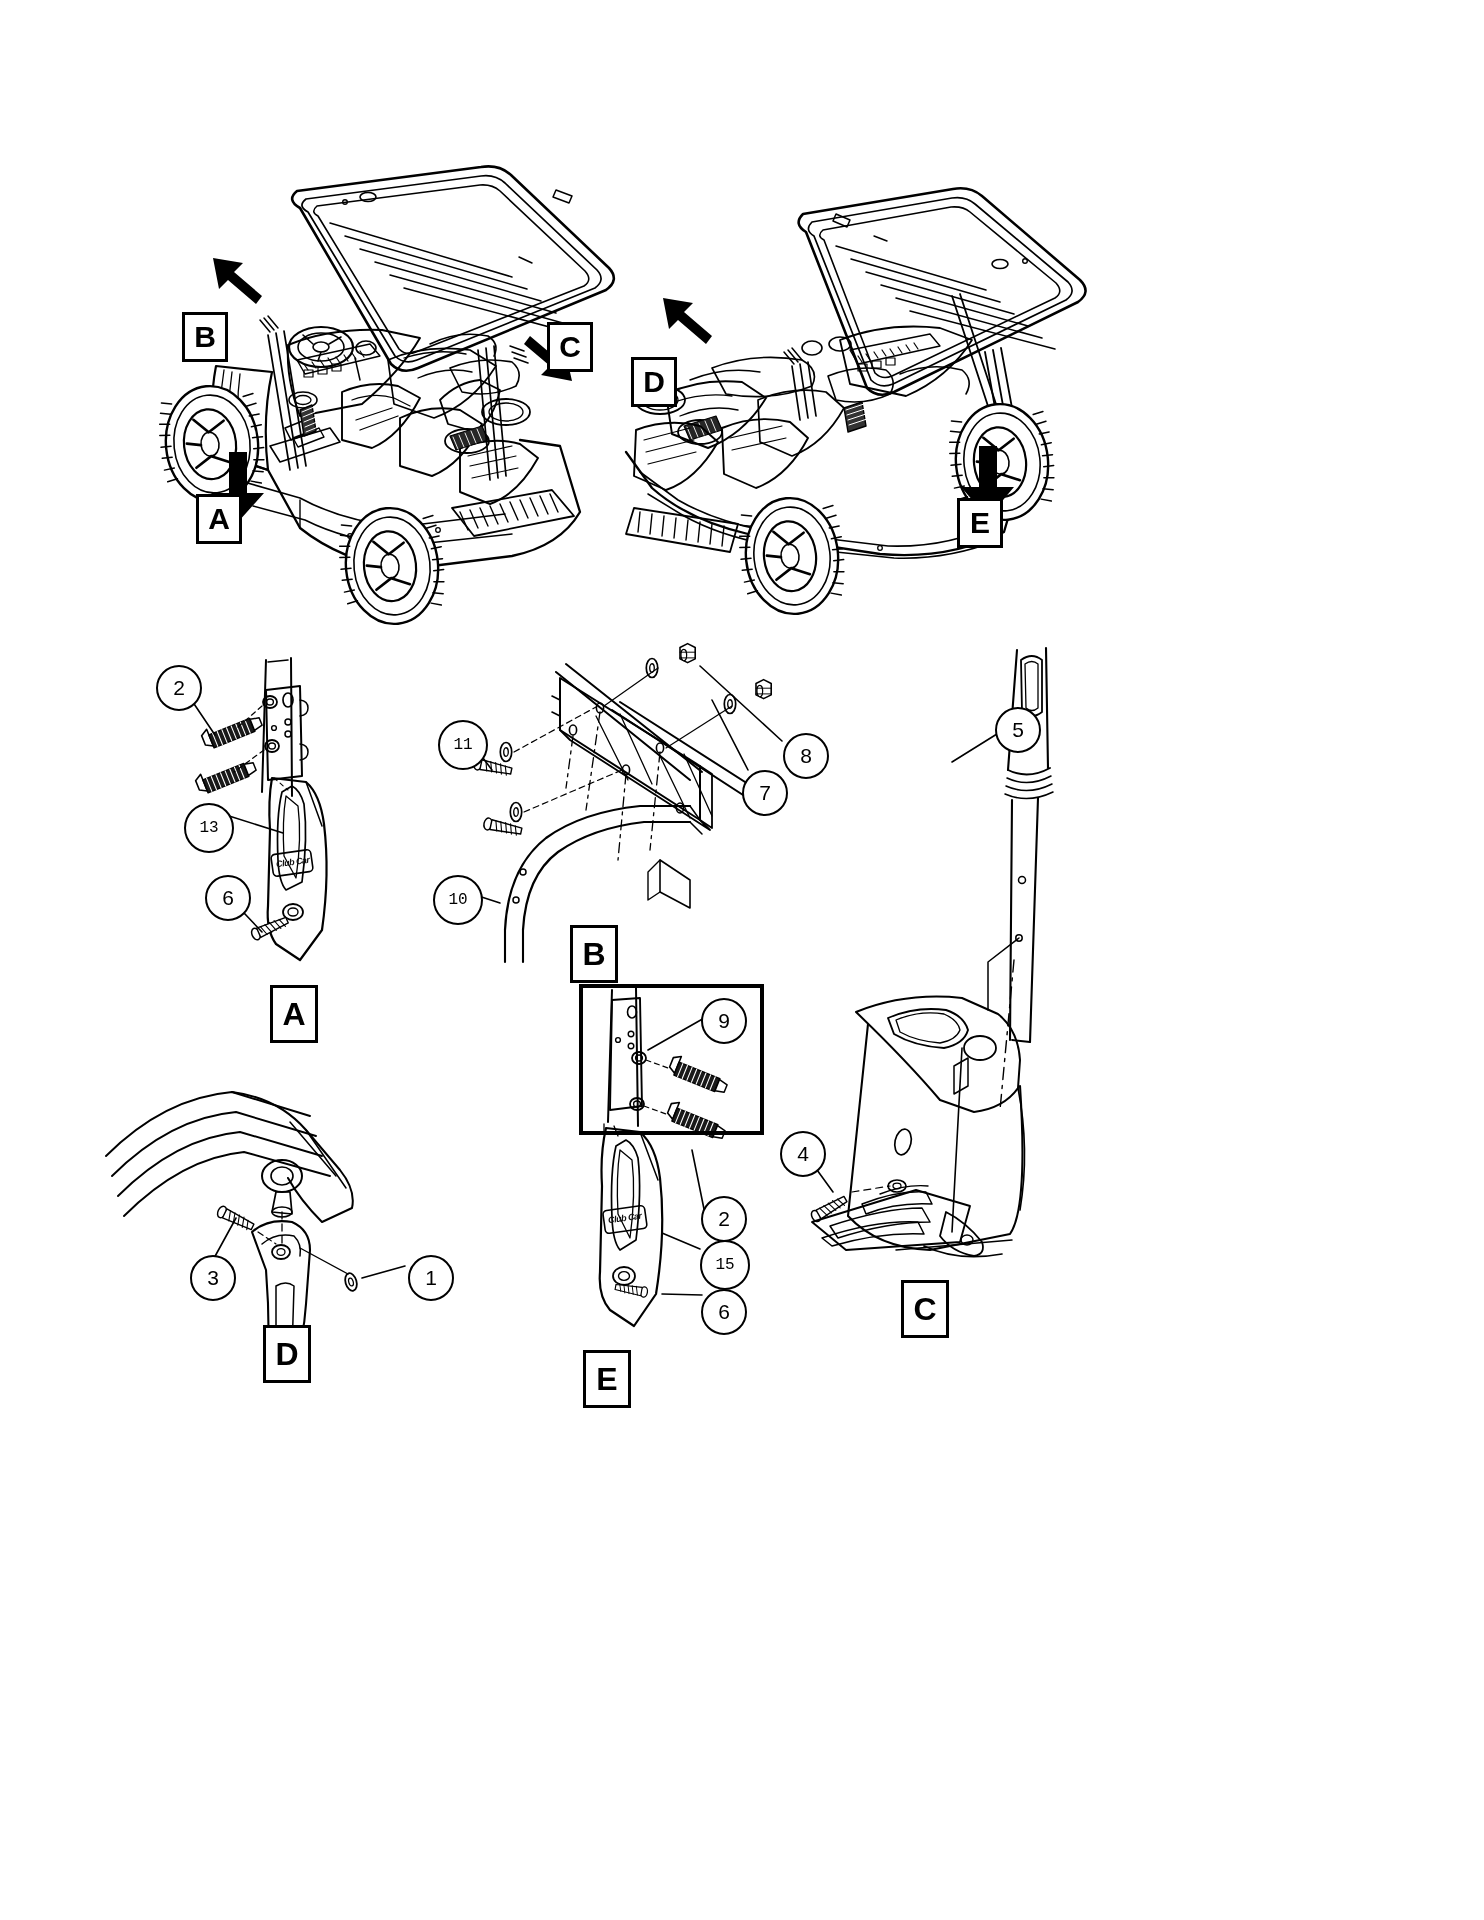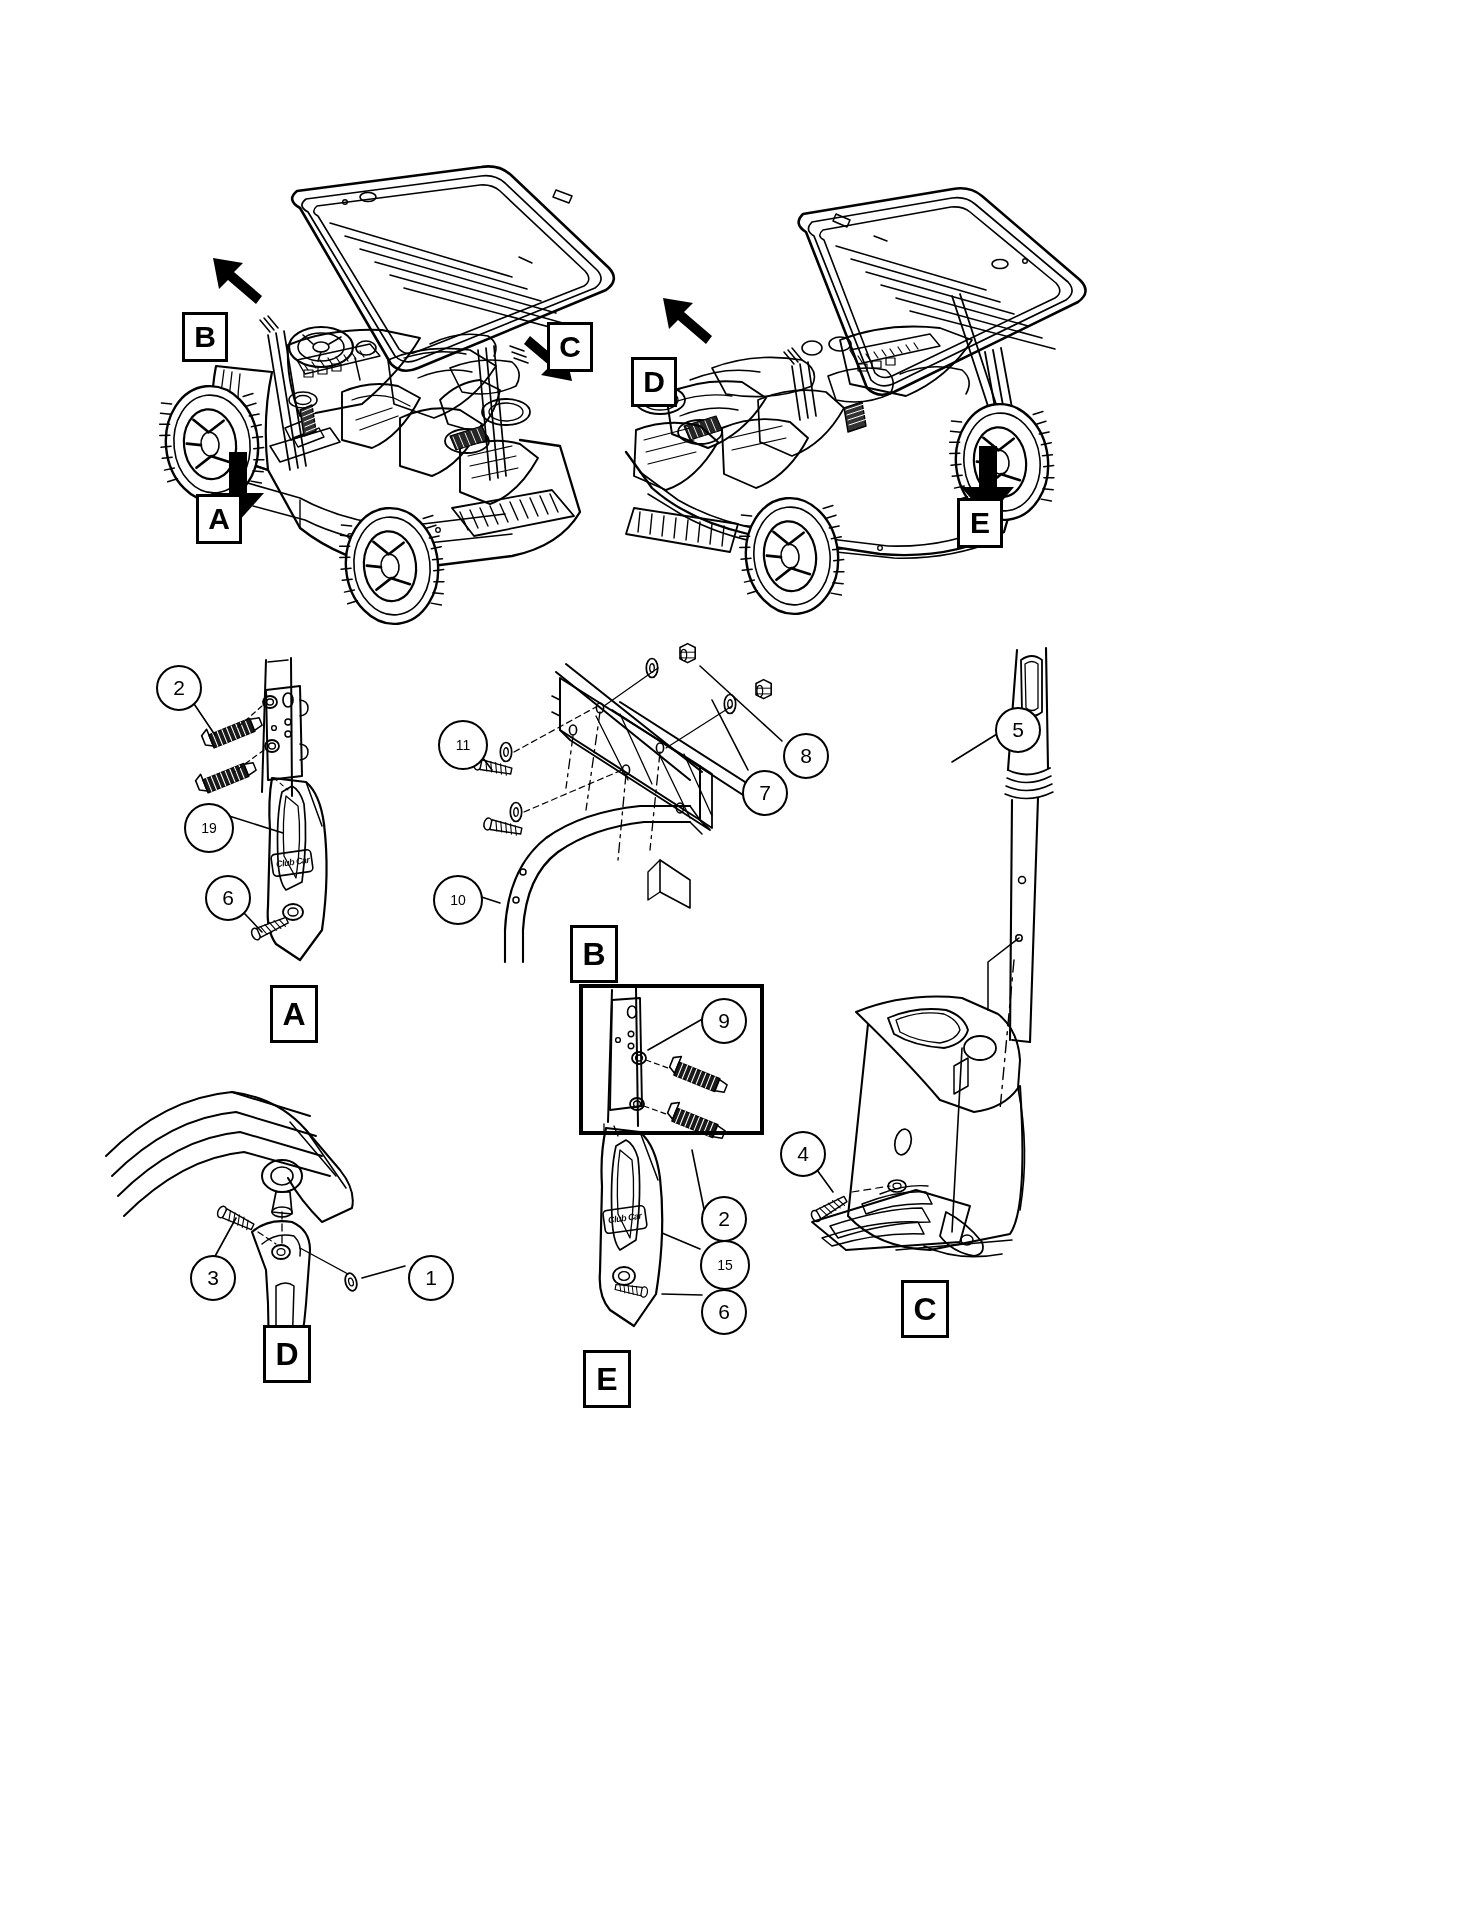--- a/index.html
+++ b/index.html
@@ -12,21 +12,21 @@
   .letterbox{position:absolute;border:3px solid #000;background:#fff;
       display:flex;align-items:center;justify-content:center;
       font-weight:bold;line-height:1;letter-spacing:0;}
   .lb-top{width:40px;height:44px;font-size:30px;}
   .lb-det{width:42px;height:52px;font-size:32px;}
 
   
   .balloon{position:absolute;width:42px;height:42px;border:2.2px solid #000;
       border-radius:50%;background:#fff;display:flex;align-items:center;
       justify-content:center;font-size:21px;font-weight:normal;}
-  .balloon.wide{width:46px;height:46px;font-size:14px;}
+  .balloon.wide{width:46px;height:46px;font-size:16px;font-family:Liberation Mono, monospace;}
 
   
   .insetbox{position:absolute;border:4px solid #000;background:transparent;}
 
   
   .badge{position:absolute;font-size:9px;font-weight:bold;font-style:italic;
      letter-spacing:-0.5px;transform:rotate(-8deg);color:#111;}
 </style>
 </head>
 <body>
@@ -528,21 +528,21 @@
 
   <div class="letterbox lb-det" style="left:270px;top:985px;">A</div>
   <div class="letterbox lb-det" style="left:570px;top:925px;">B</div>
   <div class="letterbox lb-det" style="left:901px;top:1280px;">C</div>
   <div class="letterbox lb-det" style="left:263px;top:1325px;">D</div>
   <div class="letterbox lb-det" style="left:583px;top:1350px;">E</div>
 
   <div class="insetbox" style="left:579px;top:984px;width:177px;height:143px;"></div>
 
   <div class="balloon" style="left:156px;top:665px;">2</div>
-  <div class="balloon wide" style="left:184px;top:803px;">19</div>
+  <div class="balloon wide" style="left:184px;top:803px;">13</div>
   <div class="balloon" style="left:205px;top:875px;">6</div>
 
   <div class="balloon wide" style="left:438px;top:720px;">11</div>
   <div class="balloon wide" style="left:433px;top:875px;text-align:center;">10</div>
   <div class="balloon" style="left:742px;top:770px;">7</div>
   <div class="balloon" style="left:783px;top:733px;">8</div>
 
   <div class="balloon" style="left:995px;top:707px;">5</div>
   <div class="balloon" style="left:780px;top:1131px;">4</div>
 

